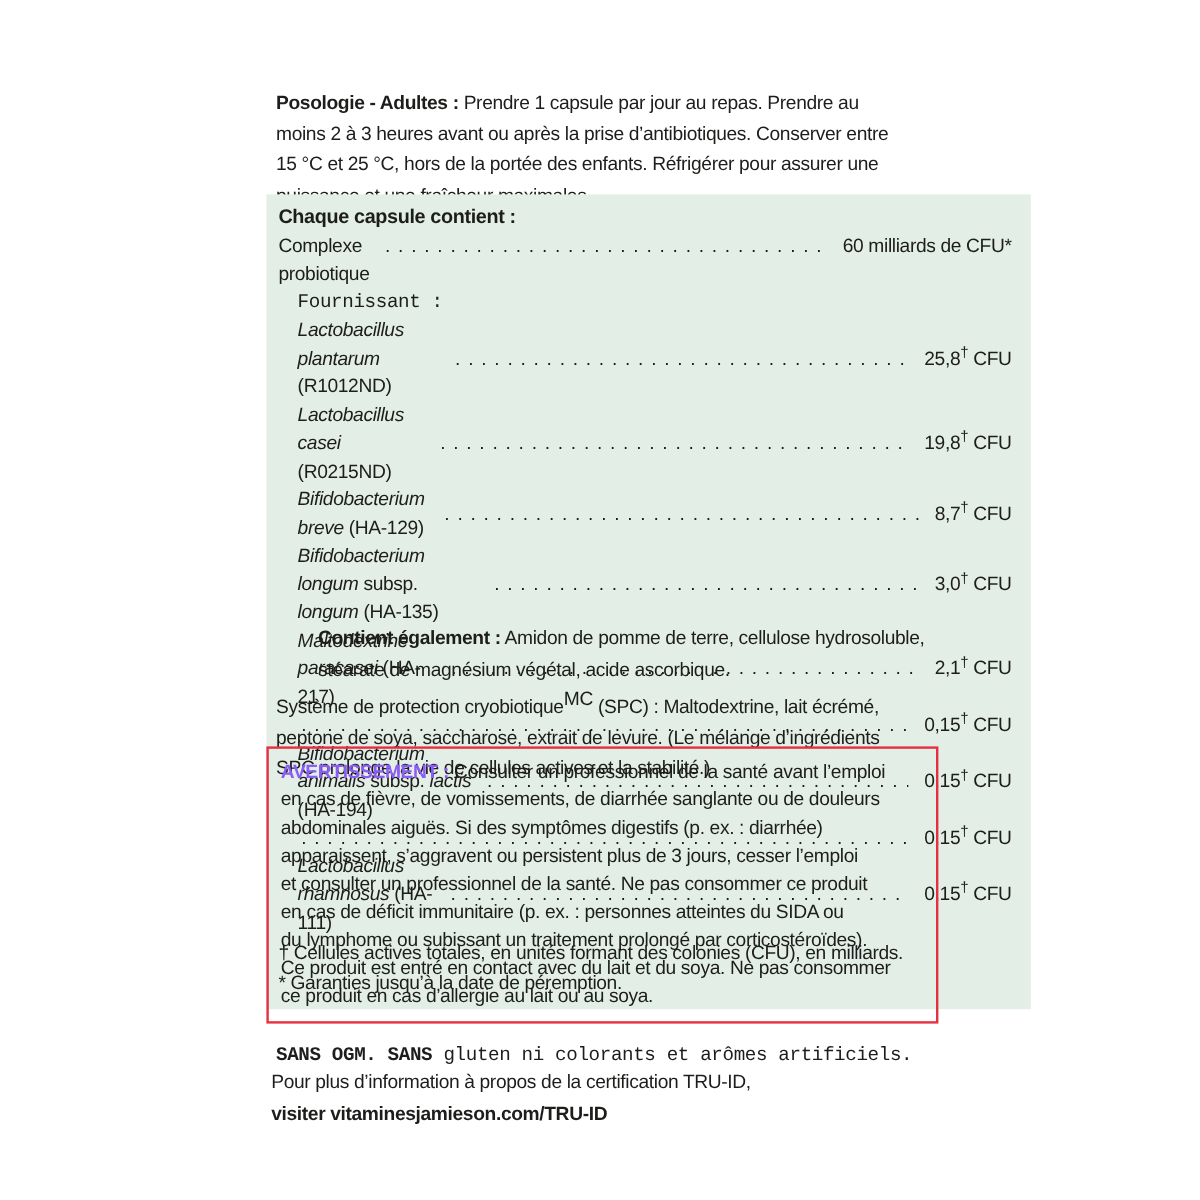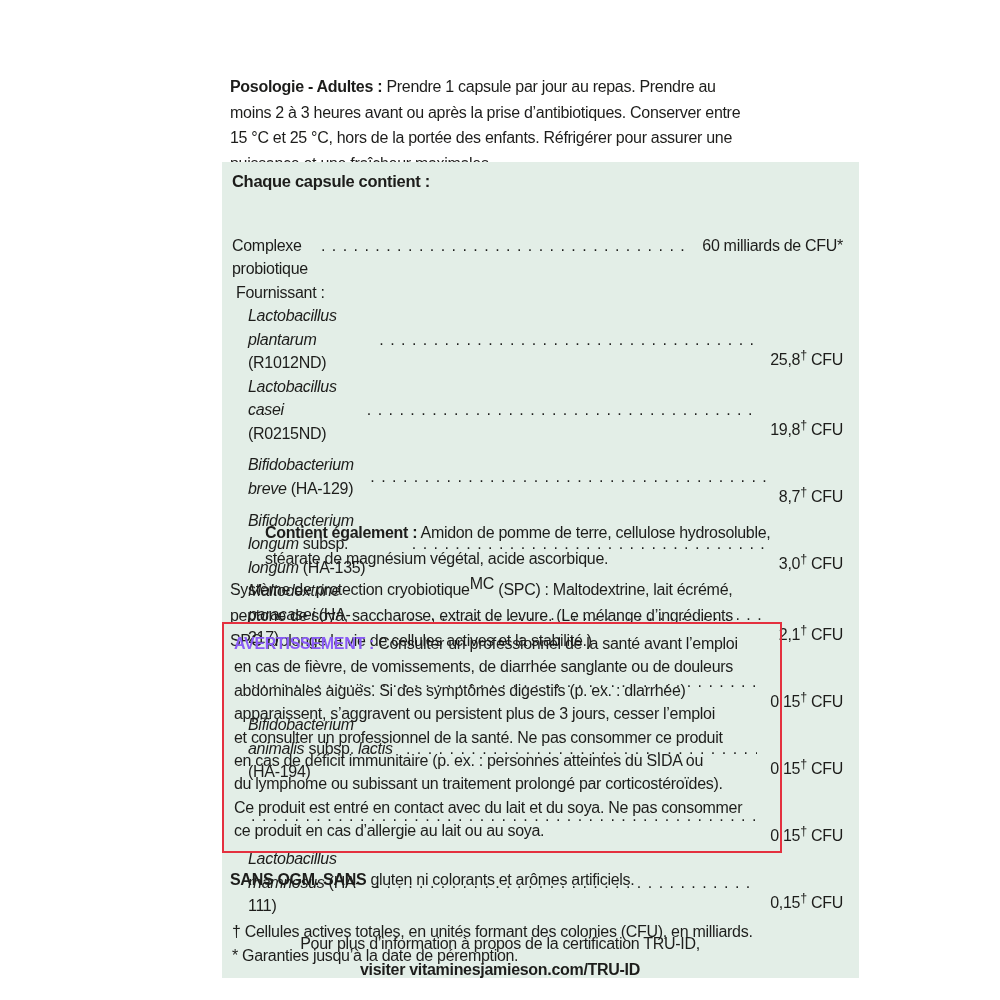--- a/index.html
+++ b/index.html
@@ -23,46 +23,46 @@
   .facts {
     top: 162px; left: 222px; width: 637px;
     background: #e3eee7;
     padding: 8px 16px 9px 10px;
     box-sizing: border-box;
     line-height: 23.5px;
   }
   .facts .heading { font-weight: 700; font-size: 16.5px; }
   .row { display: flex; align-items: baseline; gap: 10px; }
   .row.indent { margin-left: 16px; align-items: center; }
-  .providing { margin-left: 4px; }
+  .providing { margin-left: 16px; font-family: Liberation Mono, monospace; }
   .dots { flex: 1 1 auto; overflow: hidden; white-space: nowrap; min-width: 0; margin: 0 3px; }
   .dots::after {
     content: ". . . . . . . . . . . . . . . . . . . . . . . . . . . . . . . . . . . . . . . . . . . . . . . . . . . . . . . . . . . . . . . . . . . . . . . .";
     letter-spacing: 1px;
   }
-  .amt { white-space: nowrap; margin-top: 40px; }
+  .amt { white-space: nowrap; }
   sup.dg { font-size: 12.5px; line-height: 0; }
   sup.mc { font-size: 16px; line-height: 0; letter-spacing: -0.2px; }
   .footnotes { margin-top: 2px; line-height: 24.5px; }
 
   .also { top: 504px; left: 230px; width: 552px; line-height: 25.5px; white-space: pre-line; margin-left: 35px; }
   .spc  { top: 561px; left: 230px; width: 552px; line-height: 25.5px; white-space: pre-line; }
 
   .warning {
     top: 622px; left: 222px; width: 560px;
     box-sizing: border-box;
     border: 2px solid #e4303f;
     padding: 8px 10px;
     line-height: 23.4px;
     white-space: pre-line;
   }
   .warning .lead { color: #e4303f; font-weight: 700; }
 
-  .gmo { top: 851px; left: 230px; width: 552px; line-height: 25px; }
-  .footer { top: 890px; left: 226px; width: 548px; text-align: center; line-height: 26px; margin-top: 41px; }
+  .gmo { top: 851px; left: 230px; width: 552px; line-height: 25px; font-family: Liberation Mono, monospace; }
+  .footer { top: 890px; left: 226px; width: 548px; text-align: left; line-height: 26px; }
 </style>
 </head>
 <body>
 
 <div class="page">
 
   <p class="blk posology"><b>Posologie - Adultes :</b> <span>Prendre 1 capsule par jour au repas. Prendre au
 moins 2 à 3 heures avant ou après la prise d’antibiotiques. Conserver entre
 15 °C et 25 °C, hors de la portée des enfants. Réfrigérer pour assurer une
 puissance et une fraîcheur maximales.</span></p>

